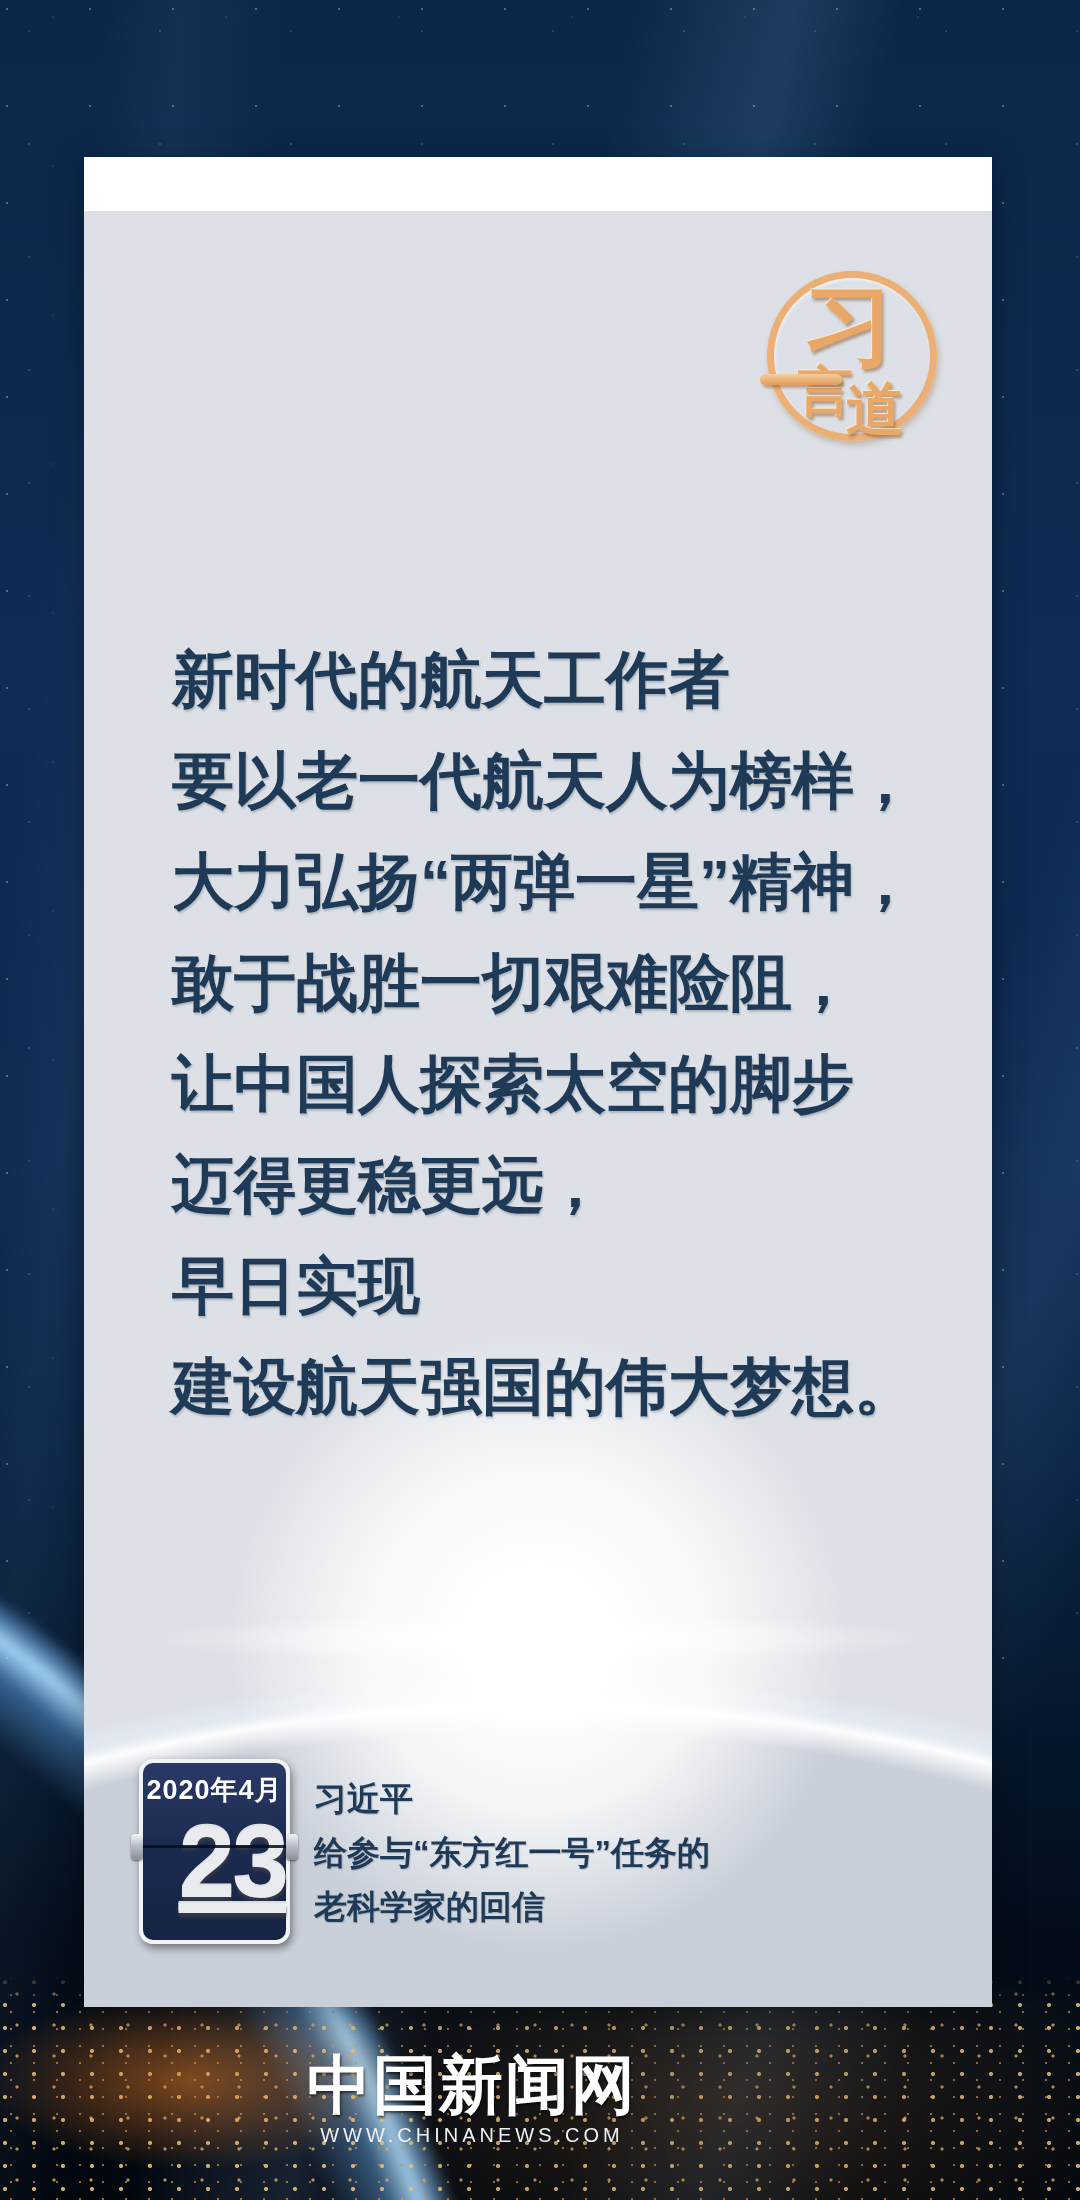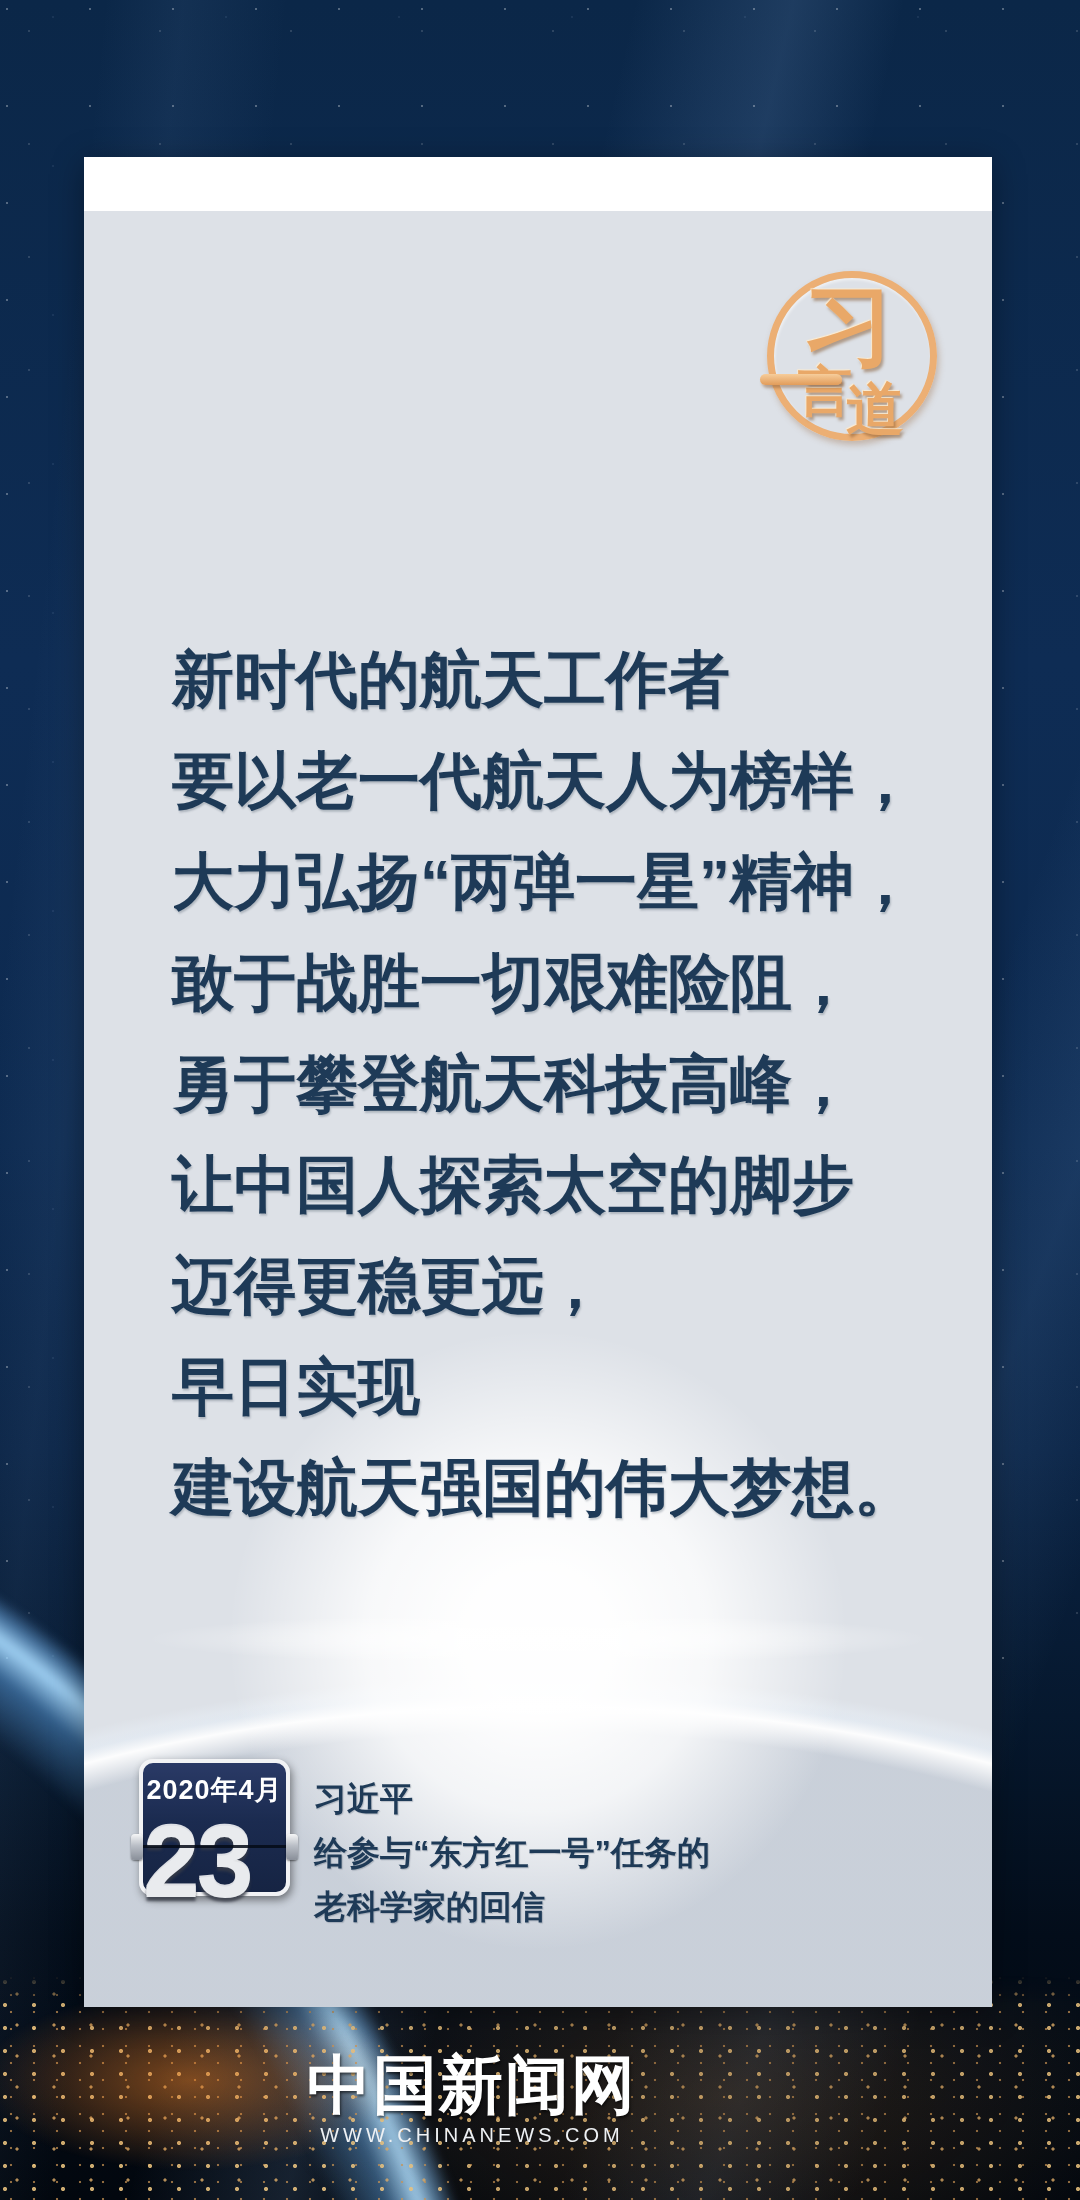--- a/index.html
+++ b/index.html
@@ -78,29 +78,29 @@
   }
   
   .quote{
     position:absolute;left:54px;top:472px;width:830px;
     font-size:62px;line-height:101px;font-weight:bold;color:#1e3a57;
     text-shadow:1px 2px 2px rgba(15,30,50,.22);
     letter-spacing:0px;white-space:nowrap;margin-left:34px;
   }
   
   .calendar{
-    position:absolute;left:55px;top:1602px;width:151px;height:137px;box-sizing:border-box;
+    position:absolute;left:55px;top:1602px;width:151px;height:185px;box-sizing:border-box;
     background:linear-gradient(180deg,#2a3a66,#1b2b50 45%,#162443);
     border:4px solid #f2f3f5;border-radius:14px;
     box-shadow:2px 4px 8px rgba(0,0,0,.45);
   }
   .cal-month{margin-top:9px;text-align:center;font-size:27px;font-weight:bold;color:#ffffff;letter-spacing:1px;}
   .cal-day{
-    text-align:left;font-size:102px;font-weight:bold;letter-spacing:-3px;line-height:1;margin-top:3px;
-    color:#e9ebee;text-shadow:0 -2px 0 rgba(255,255,255,.85),0 4px 3px rgba(55,60,72,.85);
+    text-align:right;font-size:102px;font-weight:bold;letter-spacing:-3px;line-height:1;margin-top:3px;
+    color:#e9ebee;text-shadow:0 -2px 0 rgba(255,255,255,.85),0 4px 3px rgba(55,60,72,.85);text-decoration:underline;
   }
   .cal-split{position:absolute;left:0;right:0;top:82px;height:3px;background:rgba(5,10,22,.85);}
   .cal-hinge{
     position:absolute;top:71px;width:12px;height:26px;border-radius:4px;
     background:linear-gradient(180deg,#f5f6f7,#b9bec6 45%,#898f99);
     box-shadow:0 1px 2px rgba(0,0,0,.5);
   }
   .cal-hinge.left{left:-12px;}
   .cal-hinge.right{right:-12px;}
   
@@ -133,21 +133,20 @@
       <span class="yan">言</span>
       <span class="dao">道</span>
       <i class="bar"></i>
     </div>
 
     <div class="quote">
       <div>新时代的航天工作者</div>
       <div>要以老一代航天人为榜样，</div>
       <div>大力弘扬“两弹一星”精神，</div>
       <div>敢于战胜一切艰难险阻，</div>
-      <div>勇于攀登航天科技高峰，</div>
       <div>让中国人探索太空的脚步</div>
       <div>迈得更稳更远，</div>
       <div>早日实现</div>
       <div>建设航天强国的伟大梦想。</div>
     </div>
 
     <div class="calendar">
       <div class="cal-month">2020年4月</div>
       <div class="cal-day">23</div>
       <div class="cal-split"></div>

